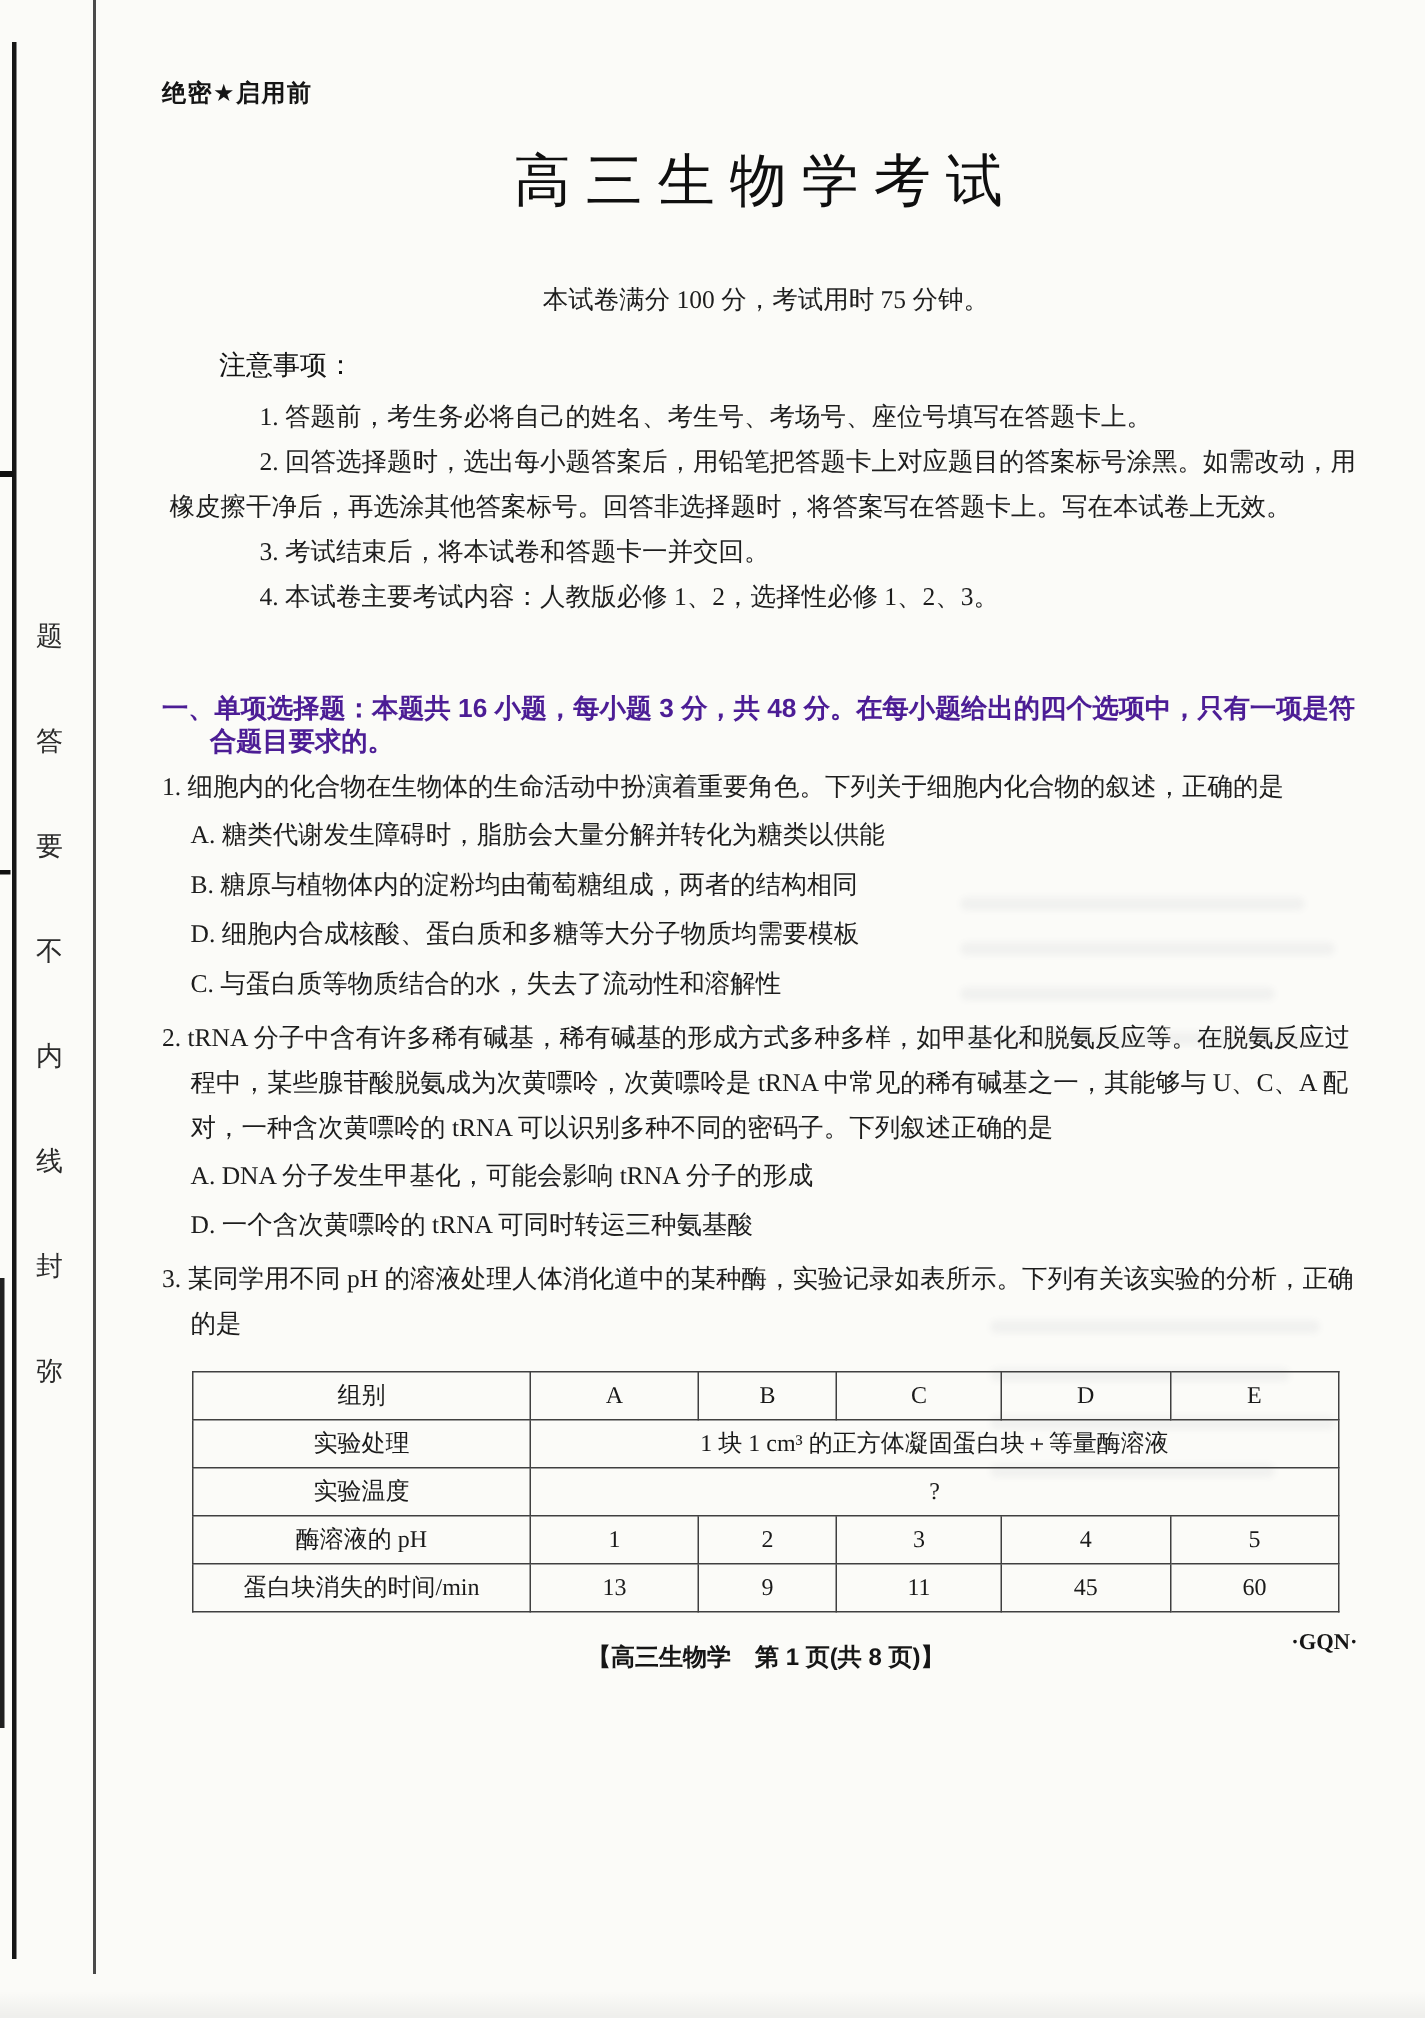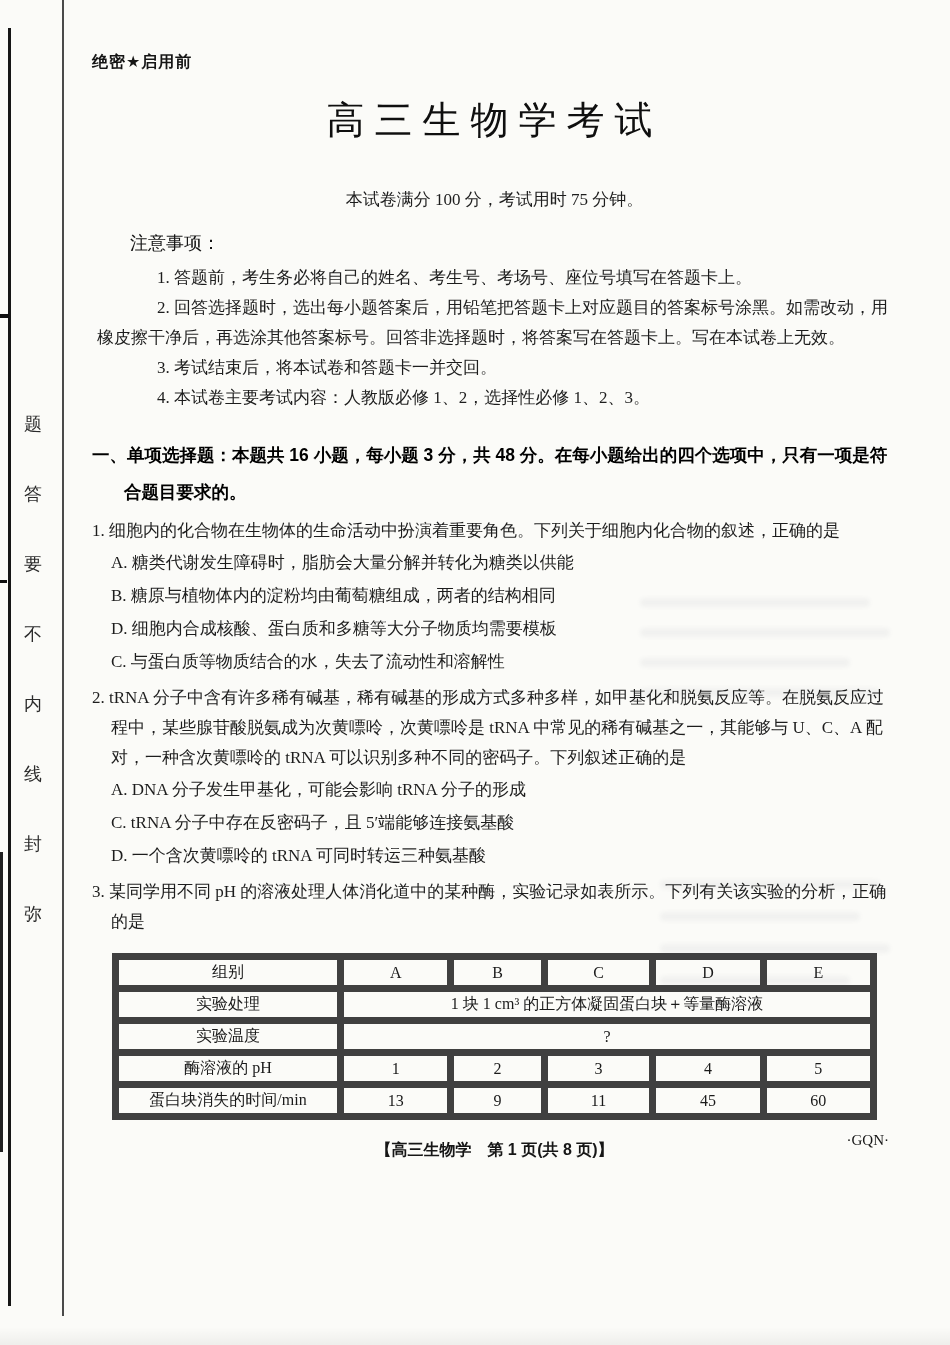--- a/index.html
+++ b/index.html
@@ -16,21 +16,21 @@
   .edge-strip { position:absolute; left:0; top:852px; width:3px; height:300px; background:#202020; }
   .bleed { position:absolute; background:#5a6070; opacity:0.06; filter:blur(2px); height:9px; border-radius:5px; }
 
   
   .seal-col {
     position:absolute; left:20px; top:412px; width:26px;
     display:flex; flex-direction:column; gap:46px; align-items:center;
     font-size:18px; color:#2b2b2b; font-family:"Liberation Serif","DejaVu Serif",serif;
   }
 
-  .content { position:absolute; left:92px; top:0; width:805px; }
+  .content { position:absolute; left:108px; top:0; width:805px; }
 
   .classification {
     margin-top:52px; font-family:"Liberation Sans","DejaVu Sans",sans-serif;
     font-weight:bold; font-size:16px; letter-spacing:1px; color:#151515;
   }
   .title {
     margin-top:22px; text-align:center; font-size:38px; font-weight:normal;
     letter-spacing:10px; color:#0f0f0f;
   }
   .subtitle { margin-top:42px; text-align:center; font-size:17px; }
@@ -38,42 +38,42 @@
   .notice-header {
     margin-top:20px; margin-left:38px; font-size:18px; font-weight:normal;
     font-family:"Liberation Sans","DejaVu Sans",sans-serif; color:#141414;
   }
   .notice p {
     font-size:17px; line-height:30px; padding-left:5px; text-indent:60px;
   }
   .notice p:first-of-type { margin-top:8px; }
 
   .section-header {
-    margin-top:24px; font-size:17.5px; line-height:37px; font-weight:bold;
-    font-family:"Liberation Sans","DejaVu Sans",sans-serif; color:#000000;
+    margin-top:48px; font-size:17.5px; line-height:22px; font-weight:bold;
+    font-family:"Liberation Sans","DejaVu Sans",sans-serif; color:#4c1d95;
     padding-left:32px; text-indent:-32px;
   }
 
   .question { margin-top:5px; }
   .stem { font-size:17px; line-height:30px; padding-left:19px; text-indent:-19px; }
   .option { font-size:17px; line-height:33px; padding-left:19px; }
 
   table.qtable {
     margin:16px 0 0 20px; width:765px; border-collapse:collapse;
     font-size:16px; color:#1a1a1a;
   }
   table.qtable td {
-    border:7px solid #404040; text-align:center; height:32px; padding:2px 6px;
+    border:1px solid #404040; text-align:center; height:32px; padding:2px 6px;
   }
   table.qtable td.lbl { width:225px; }
 
   .footer { position:relative; margin-top:20px; text-align:center;
     font-family:"Liberation Sans","DejaVu Sans",sans-serif;
     font-weight:bold; font-size:16px; color:#161616; }
-  .footer-code { position:absolute; right:8px; top:-8px; font-size:15px; font-weight:normal;
+  .footer-code { position:absolute; right:8px; top:-8px; font-size:15px; font-weight:bold;
     font-family:"Liberation Serif","DejaVu Serif",serif; }
 
   .bottom-fade { position:absolute; left:0; right:0; bottom:0; height:18px;
     background:linear-gradient(to bottom, rgba(0,0,0,0), rgba(0,0,0,0.05)); }
 </style>
 </head>
 <body>
 
 <div class="page">
 
@@ -125,21 +125,20 @@
       <p class="stem">1. 细胞内的化合物在生物体的生命活动中扮演着重要角色。下列关于细胞内化合物的叙述，正确的是</p>
       <p class="option">A. 糖类代谢发生障碍时，脂肪会大量分解并转化为糖类以供能</p>
       <p class="option">B. 糖原与植物体内的淀粉均由葡萄糖组成，两者的结构相同</p>
       <p class="option">D. 细胞内合成核酸、蛋白质和多糖等大分子物质均需要模板</p>
       <p class="option">C. 与蛋白质等物质结合的水，失去了流动性和溶解性</p>
     </div>
 
     <div class="question">
       <p class="stem">2. tRNA 分子中含有许多稀有碱基，稀有碱基的形成方式多种多样，如甲基化和脱氨反应等。在脱氨反应过程中，某些腺苷酸脱氨成为次黄嘌呤，次黄嘌呤是 tRNA 中常见的稀有碱基之一，其能够与 U、C、A 配对，一种含次黄嘌呤的 tRNA 可以识别多种不同的密码子。下列叙述正确的是</p>
       <p class="option">A. DNA 分子发生甲基化，可能会影响 tRNA 分子的形成</p>
-      <p class="option">C. tRNA 分子中存在反密码子，且 5′端能够连接氨基酸</p>
       <p class="option">D. 一个含次黄嘌呤的 tRNA 可同时转运三种氨基酸</p>
     </div>
 
     <div class="question">
       <p class="stem">3. 某同学用不同 pH 的溶液处理人体消化道中的某种酶，实验记录如表所示。下列有关该实验的分析，正确的是</p>
     </div>
 
     <table class="qtable">
       <tbody>
           <tr>

